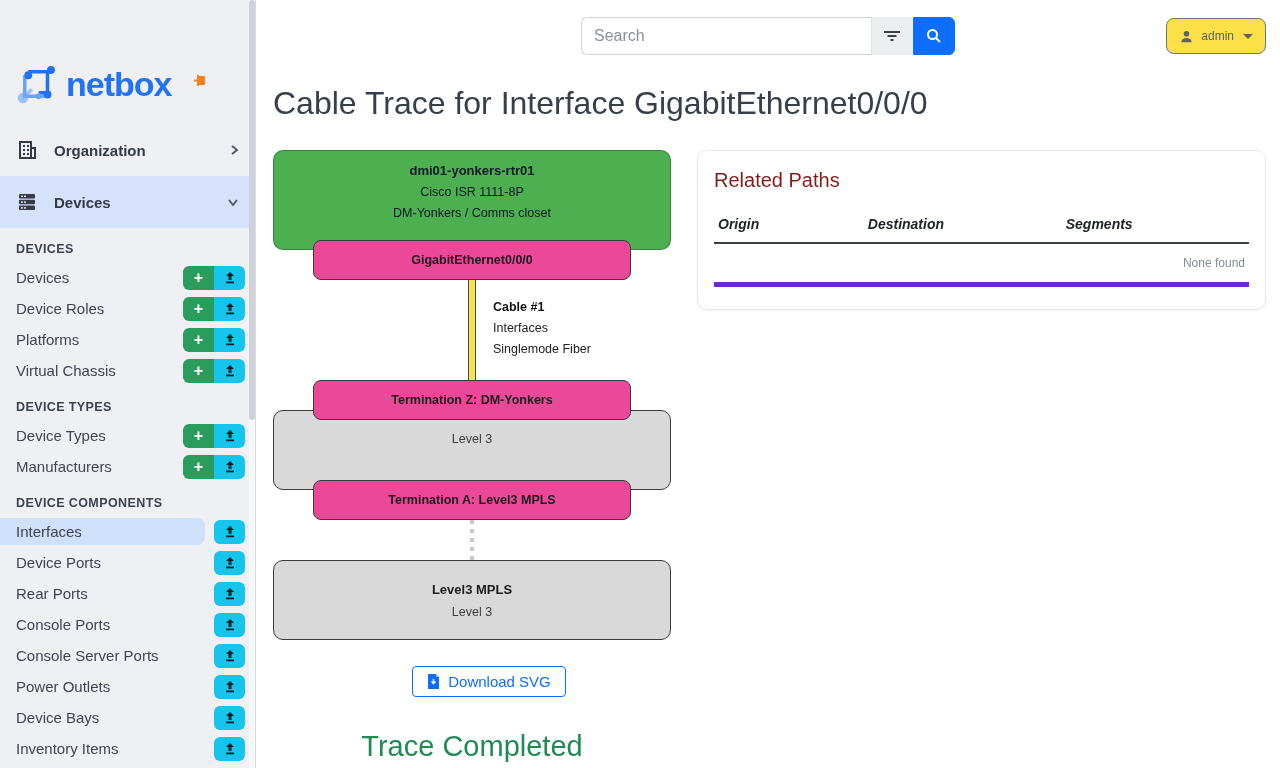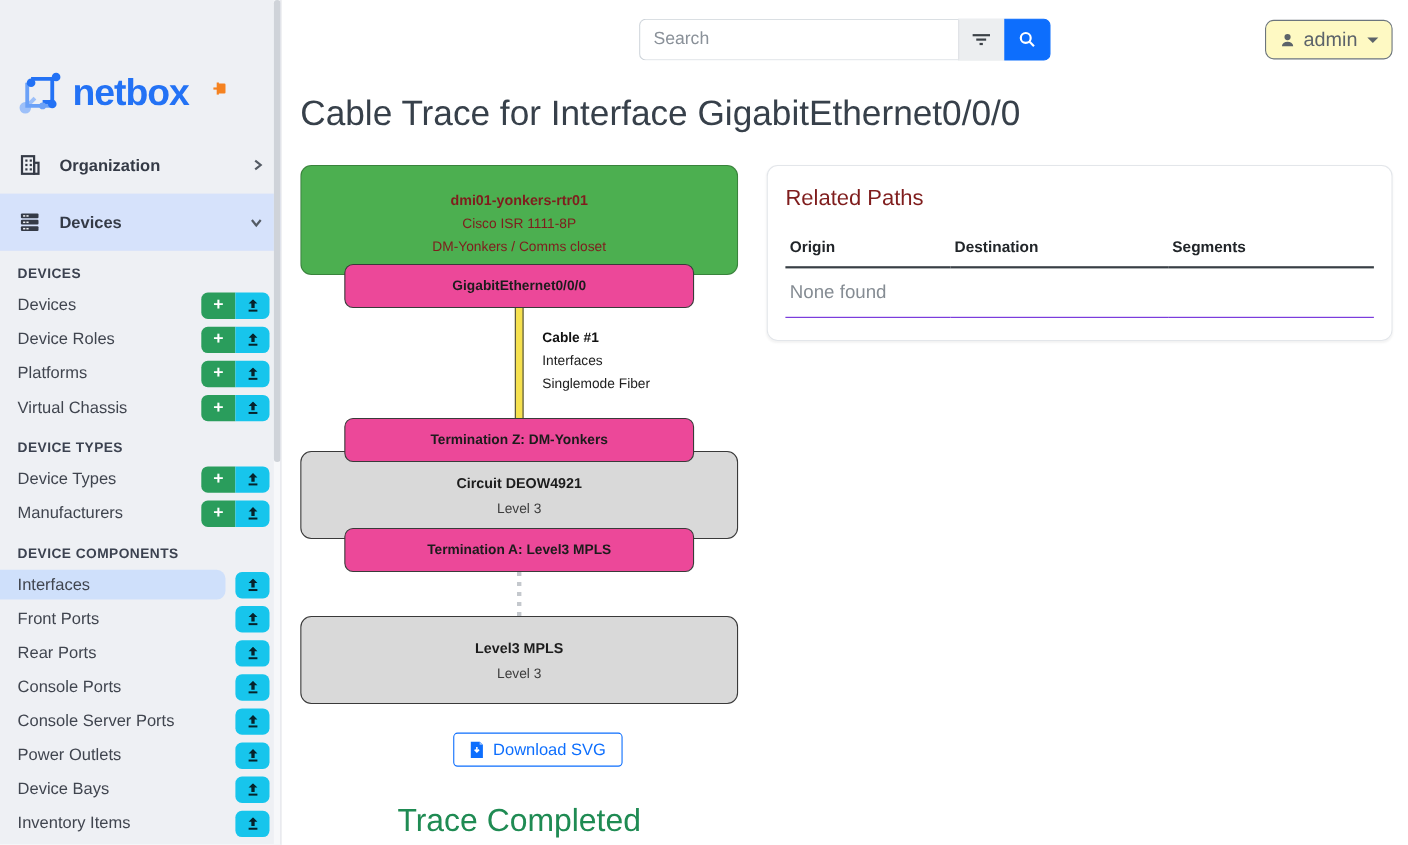--- a/index.html
+++ b/index.html
@@ -80,41 +80,41 @@
   .filter-btn {
     width:42px; height:38px; background:#eceef0; border:1px solid #eceef0; border-left:1px solid #dfe2e6;
     display:flex; align-items:center; justify-content:center; cursor:pointer;
   }
   .go-btn {
     width:42px; height:38px; background:#0d6efd; border:1px solid #0d6efd;
     border-radius:0 6px 6px 0; display:flex; align-items:center; justify-content:center; cursor:pointer;
   }
   .user-btn {
     position:absolute; right:14px; top:18px; height:36px;
-    border:1px solid #6c757d; border-radius:8px; background:#fef9c3;
+    border:1px solid #6c757d; border-radius:8px; background:#fde047;
     display:flex; align-items:center; gap:7px; padding:0 12px; cursor:pointer;
-    color:#5c636a; font-size:18px; font-family:"Liberation Sans", sans-serif;
+    color:#5c636a; font-size:12px; font-family:"Liberation Sans", sans-serif;
   }
   .caret-down {
     width:0; height:0; border-left:5px solid transparent; border-right:5px solid transparent;
     border-top:5px solid #5c636a; margin-left:2px;
   }
 
   .page-title { font-size:32px; font-weight:400; color:#37404a; padding:14px 0 0 17px; }
 
   .content-cols { display:flex; padding:28px 14px 0 17px; gap:26px; }
 
   
   .trace-col { width:398px; min-width:398px; }
   .node-box {
     width:398px; border-radius:10px; text-align:center; position:relative;
   }
   .node-green {
     background:#4caf50; border:1px solid rgba(0,0,0,.25); height:100px; z-index:1;
-    color:#7f1d1d; padding-top:23px;
+    color:#0f172a; padding-top:12px;
   }
   .node-green .t1 { font-weight:bold; font-size:13px; margin-bottom:7px; }
   .node-green .t2 { font-size:12.5px; margin-bottom:7px; }
   .node-green .t3 { font-size:12.5px; }
   .small-box {
     width:318px; height:40px; margin:0 auto; background:#ec4899;
     border:1px solid #3a3a3a; border-radius:8px; position:relative; z-index:2;
     display:flex; align-items:center; justify-content:center;
     font-size:12.5px; font-weight:bold; color:#1c1c1c;
   }
@@ -150,23 +150,24 @@
   
   .paths-card {
     flex:1; max-width:570px; border:1px solid #e3e6ea; border-radius:10px;
     box-shadow:0 1px 2px rgba(0,0,0,.05); padding:18px 16px 26px 16px; height:160px;
   }
   .paths-title { font-size:20px; color:#7f1d1d; margin-bottom:18px; }
   .paths-table { width:100%; border-collapse:collapse; }
   .paths-table th {
     text-align:left; font-size:14px; color:#212529; padding:6px 4px 10px 4px;
     border-bottom:2px solid #383f45;
+    font-style:italic;
   }
   .paths-table td {
-    font-size:17px; color:#858c93; padding:12px 4px; border-bottom:1px solid #6d28d9;
+    font-size:12px; color:#858c93; padding:12px 4px; border-bottom:5px solid #6d28d9;text-align:right;
   }
   .icon-svg { display:block; }
 </style>
 </head>
 <body>
 
 <div class="sidebar">
   <div class="brand">
     <span>
       <svg class="icon-svg" width="42" height="42" viewBox="0 0 48 48">
@@ -322,21 +323,21 @@
     <span class="btn-group-mini">
         <button class="mini-btn upload solo">
           <svg class="icon-svg" width="12" height="12" viewBox="0 0 12 12">
             <path d="M6 0 L10 4 H7.5 V8 H4.5 V4 H2 Z" fill="#06232b"></path>
             <rect x="2" y="9.5" width="8" height="1.8" fill="#06232b"></rect>
           </svg>
         </button>
       </span>
   </div>
   <div class="side-item">
-    <span class="item-label">Front Ports</span>
+    <span class="item-label">Device Ports</span>
     <span class="btn-group-mini">
         <button class="mini-btn upload solo">
           <svg class="icon-svg" width="12" height="12" viewBox="0 0 12 12">
             <path d="M6 0 L10 4 H7.5 V8 H4.5 V4 H2 Z" fill="#06232b"></path>
             <rect x="2" y="9.5" width="8" height="1.8" fill="#06232b"></rect>
           </svg>
         </button>
       </span>
   </div>
   <div class="side-item">
@@ -466,21 +467,20 @@
         <div class="cable-label">
           <div class="c1">Cable #1</div>
           <div class="c2">Interfaces</div>
           <div class="c3">Singlemode Fiber</div>
         </div>
       </div>
 
       <div class="small-box">Termination Z: DM-Yonkers</div>
 
       <div class="node-box node-gray overlap-up">
-        <div class="g1">Circuit DEOW4921</div>
         <div class="g2">Level 3</div>
       </div>
 
       <div class="small-box overlap-up">Termination A: Level3 MPLS</div>
 
       <div class="dotted-zone">
         <div class="dotted-line"></div>
       </div>
 
       <div class="node-box node-gray centered">

